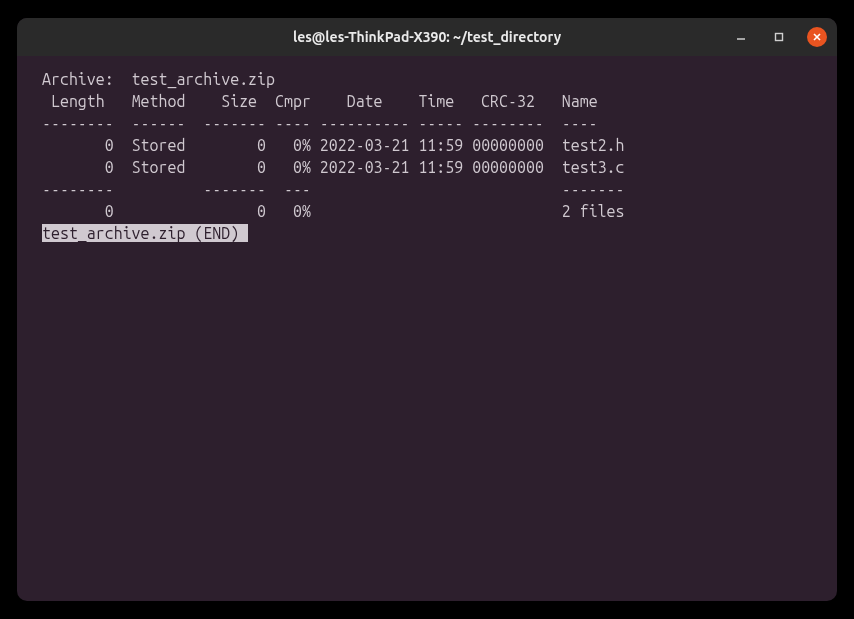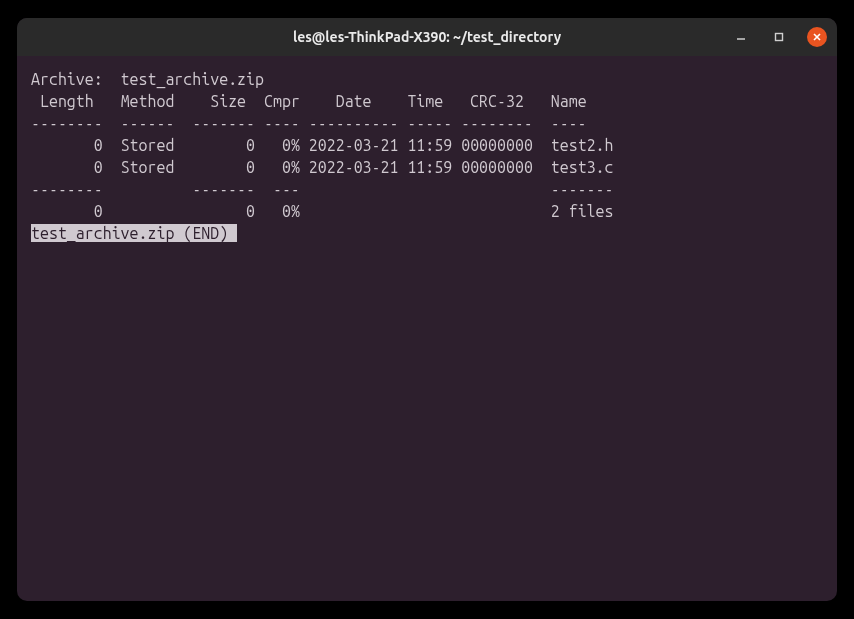--- a/index.html
+++ b/index.html
@@ -58,21 +58,21 @@
       border-radius: 50%;
     }
     .ctrl.close {
       background: #e95420;
     }
     .ctrl svg {
       display: block;
     }
     .terminal {
       flex: 1;
-      padding: 12px 8px 8px 14px;
+      padding: 12px 8px 8px 25px;
       color: #d0c9d0;
       font-size: 16px;
       line-height: 22px;
       white-space: pre;
       letter-spacing: 0;
     }
     .hl {
       background: #d0c9d0;
       color: #2d1f2d;
     }

